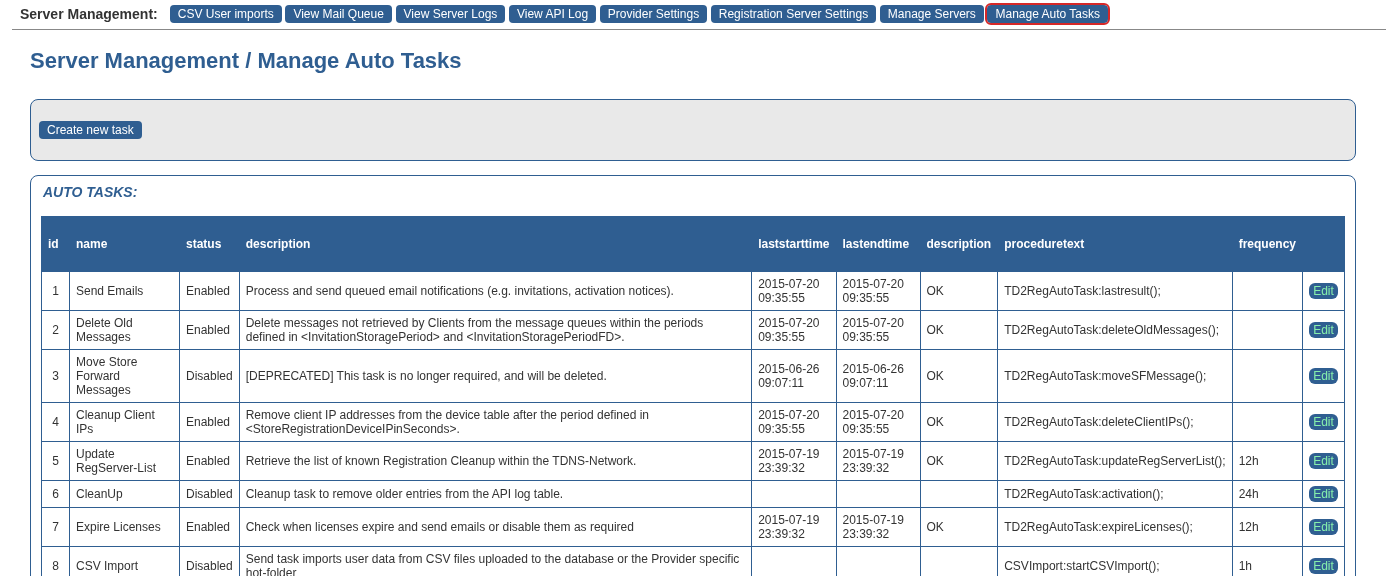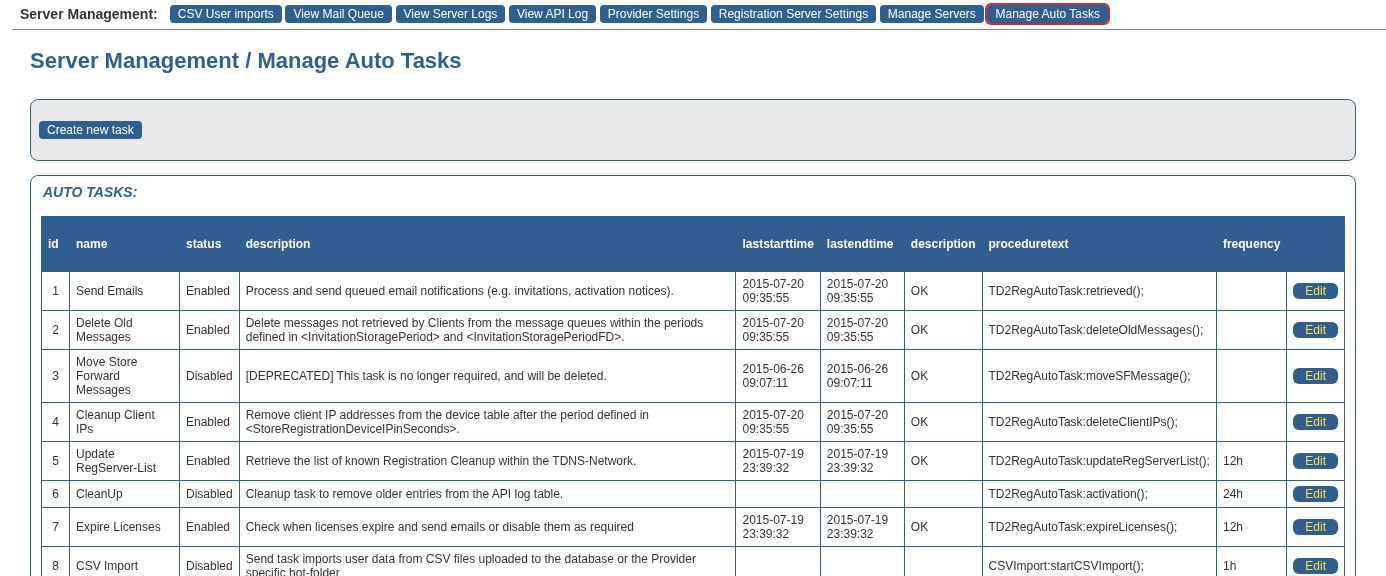--- a/index.html
+++ b/index.html
@@ -86,24 +86,24 @@
       border: 1px solid #2f5e91;
     }
     table.tasks td {
       border: 1px solid #2f5e91;
       padding: 5px 6px;
       vertical-align: middle;
       color: #333;
     }
     .edit-button {
       background: #2f5e91;
-      color: #fde047;
+      color: #86efac;
       border: none;
       border-radius: 6px;
-      padding: 1px 12px;
+      padding: 1px 4px;
       font-size: 12px;
       cursor: pointer;
       font-family: inherit;
     }
     .col-id { width: 28px; text-align: center;}
     .col-name { width: 110px; }
     .col-status { width: 56px; }
     .col-desc { width: auto; }
     .col-time { width: 84px; }
     .col-result { width: 62px; }
@@ -146,21 +146,21 @@
       </thead>
       <tbody id="tasks-body">
           <tr>
             <td class="col-id">1</td>
             <td class="col-name">Send Emails</td>
             <td class="col-status">Enabled</td>
             <td class="col-desc">Process and send queued email notifications (e.g. invitations, activation notices).</td>
             <td class="col-time">2015-07-20 09:35:55</td>
             <td class="col-time">2015-07-20 09:35:55</td>
             <td class="col-result">OK</td>
-            <td class="col-proc">TD2RegAutoTask:retrieved();</td>
+            <td class="col-proc">TD2RegAutoTask:lastresult();</td>
             <td class="col-freq"></td>
             <td class="col-action"><button class="edit-button">Edit</button></td>
           </tr>
           <tr>
             <td class="col-id">2</td>
             <td class="col-name">Delete Old Messages</td>
             <td class="col-status">Enabled</td>
             <td class="col-desc">Delete messages not retrieved by Clients from the message queues within the periods defined in &lt;InvitationStoragePeriod&gt; and &lt;InvitationStoragePeriodFD&gt;.</td>
             <td class="col-time">2015-07-20 09:35:55</td>
             <td class="col-time">2015-07-20 09:35:55</td>

